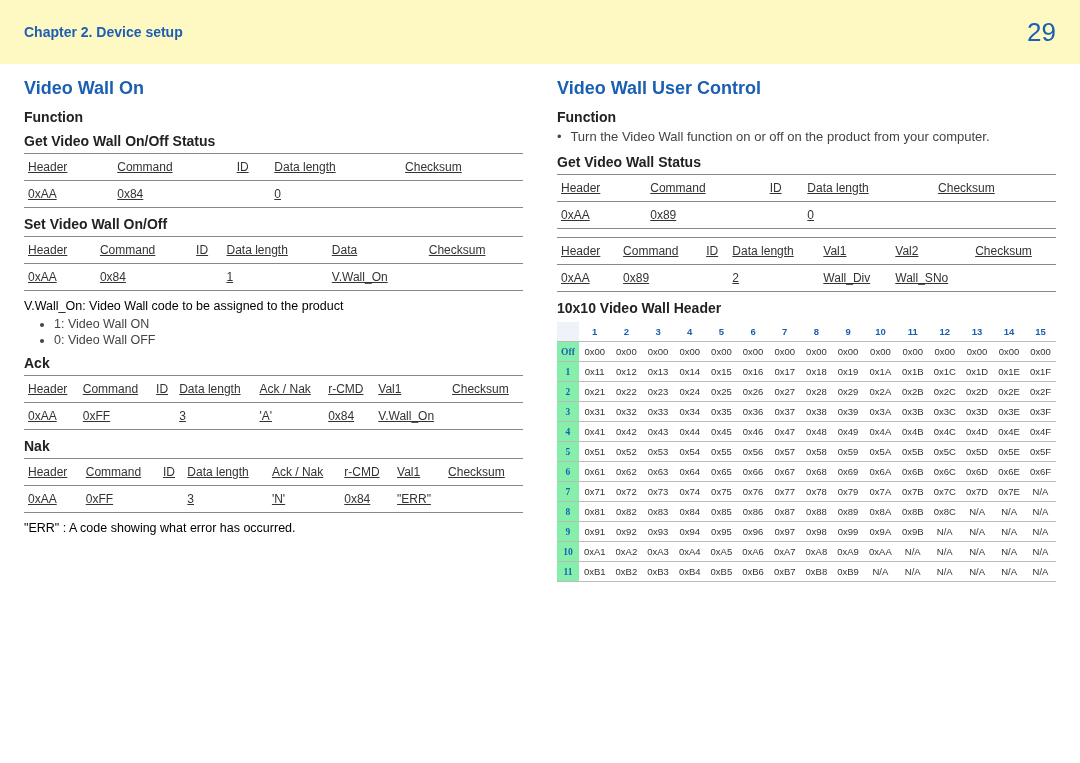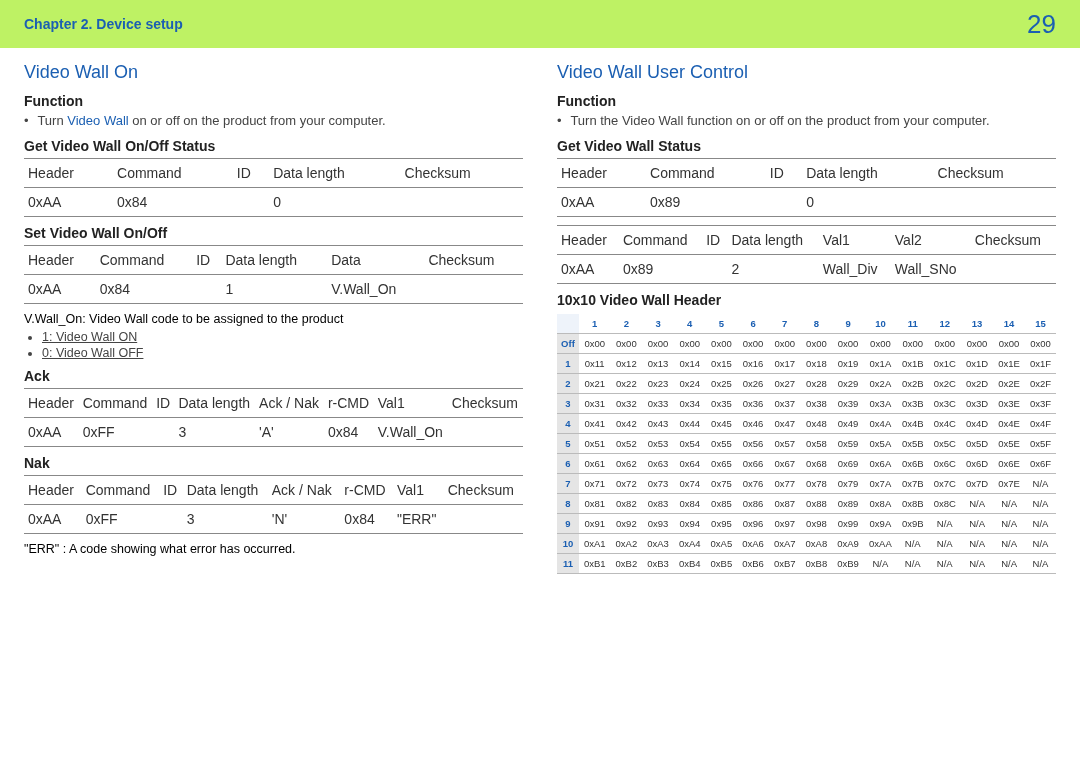--- a/index.html
+++ b/index.html
@@ -1,59 +1,55 @@
 <!DOCTYPE html>
 <html><head>
 <meta charset="utf-8">
 <style>
   * { box-sizing: border-box; margin: 0; padding: 0; }
   body { font-family: Arial, Helvetica, sans-serif; font-size: 13px; color: #333; width: 1080px; height: 763px; background: #fff; }
-  .header-bar { background: #bef264; height: 48px; display: flex; justify-content: space-between; align-items: center; padding: 0 24px; }
+  .header-bar { background: #fef9c3; height: 64px; display: flex; justify-content: space-between; align-items: center; padding: 0 24px; }
   .chapter { color: #1b5fb2; font-weight: 600; font-size: 14px; }
   .page-num { color: #1b5fb2; font-size: 26px; font-weight: 300; text-align: right; }
   .page { display: flex; padding: 14px 24px 24px 24px; gap: 34px; }
   .col { flex: 1; min-width: 0; }
-  h2.section { color: #1b5fb2; font-size: 18px; font-weight: 400; margin-bottom: 10px; }
+  h2.section { color: #1b5fb2; font-size: 18px; font-weight: 700; margin-bottom: 10px; }
   h3.sub { font-size: 14px; font-weight: 600; margin: 8px 0 4px 0; color: #222; }
   .fn-line { margin: 2px 0 10px 0; font-size: 13px; color: #444; }
   .fn-line .bullet { display: inline-block; width: 10px; }
   .accent { color: #1b5fb2; }
-  table.cmd { width: 100%; border-collapse: collapse; font-size: 14px; margin-bottom: 8px; }
+  table.cmd { width: 100%; border-collapse: collapse; font-size: 12px; margin-bottom: 8px; text-decoration: underline; }
   table.cmd th, table.cmd td { text-align: left; padding: 6px 4px; }
   table.cmd thead tr { border-bottom: 1px solid #888; border-top: 1px solid #888; }
   table.cmd thead th { font-weight: 400; color: #333; }
   table.cmd tbody tr { border-bottom: 1px solid #888; }
   .note { font-size: 12.5px; color: #000000; margin: 4px 0; }
   ul.vals { list-style: disc; padding-left: 18px; margin: 4px 0 8px 0; font-size: 12.5px; color: #444; }
-  ul.vals li { margin: 2px 0; text-decoration: underline; }
+  ul.vals li { margin: 2px 12px; }
   
   table.matrix { width: 100%; border-collapse: collapse; font-size: 9.5px; margin-top: 6px; }
   table.matrix th, table.matrix td { text-align: center; padding: 4px 2px; border-bottom: 1px solid #bbb; }
   table.matrix th { color: #1b5fb2; font-weight: 600; }
-  table.matrix td.rh { color: #1b5fb2; font-weight: 600; background: #e5e5e5; }
+  table.matrix td.rh { color: #1b5fb2; font-weight: 600; background: #86efac; font-family: Liberation Serif, serif; }
   table.matrix th.corner { background: #eef3fa; }
 </style>
 </head>
 <body>
 
 <div class="header-bar">
   <span class="chapter">Chapter 2. Device setup</span>
   <span class="page-num">29</span>
 </div>
 
 <div class="page">
 
   <div class="col">
     <h2 class="section">Video Wall On</h2>
 
     <h3 class="sub">Function</h3>
-    <div class="fn-line">
-      <span class="bullet">•</span>
-      <span>Turn </span><span class="accent">Video Wall</span><span> on or off on the product from your computer.</span>
-    </div>
 
     <h3 class="sub">Get Video Wall On/Off Status</h3>
     <table class="cmd">
       <thead>
           <tr>
             <th>Header</th>
             <th>Command</th>
             <th>ID</th>
             <th>Data length</th>
             <th>Checksum</th>

